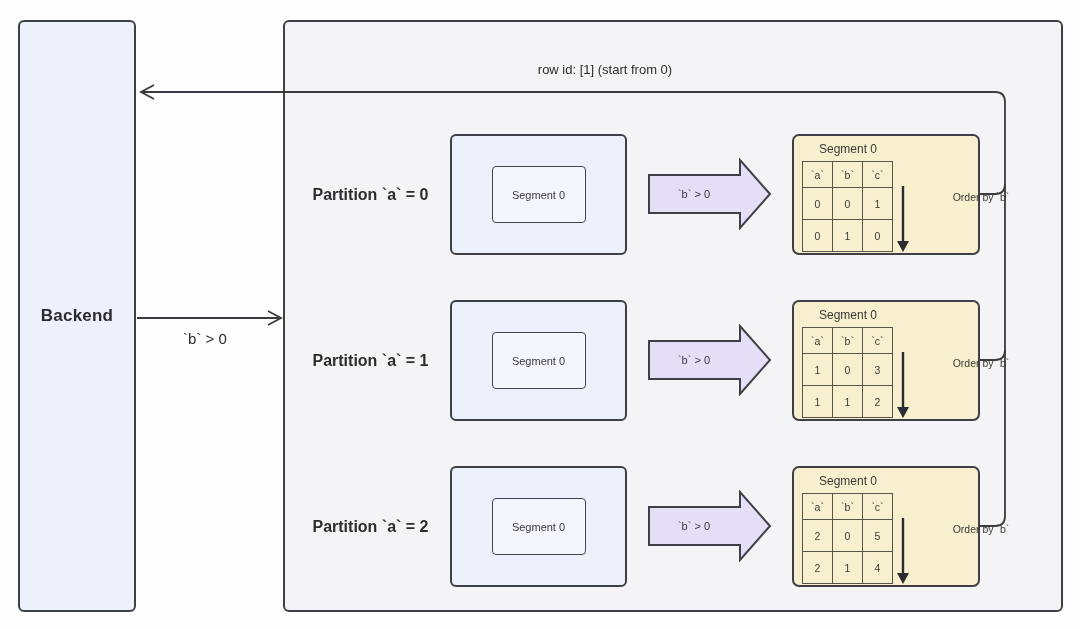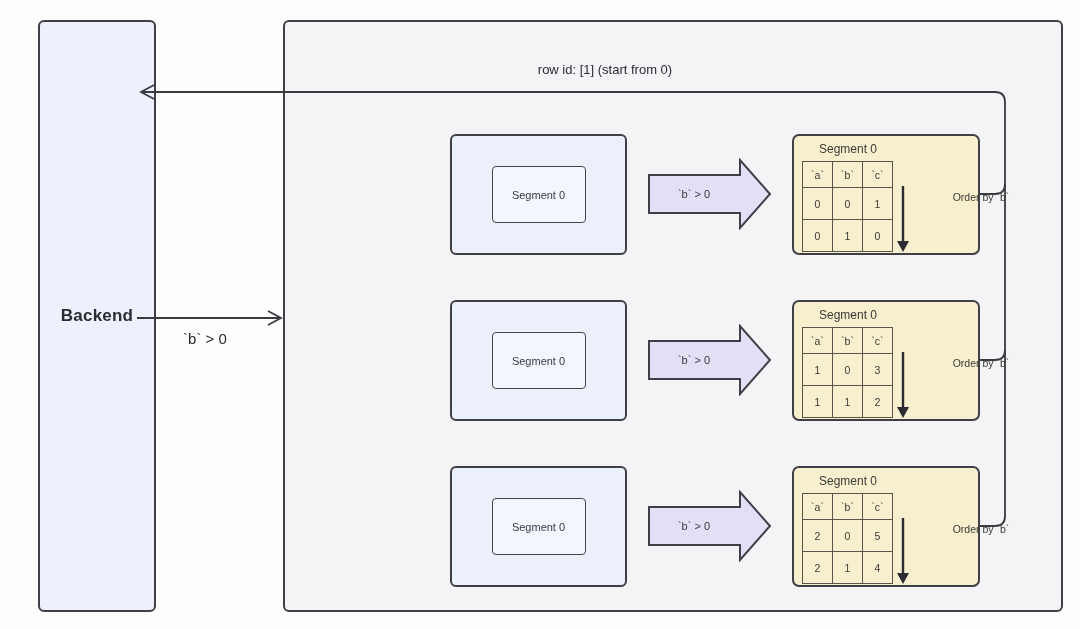--- a/index.html
+++ b/index.html
@@ -3,21 +3,21 @@
 <meta charset="utf-8">
 <style>
   * { margin:0; padding:0; box-sizing:border-box; }
   html,body { background:#fdfdfd; }
   body { font-family:"Liberation Sans","DejaVu Sans",sans-serif; color:#2b2b31; }
   #canvas { position:relative; width:1080px; height:629px; background:#fdfdfd; overflow:hidden; }
 
   .box { position:absolute; border:2px solid #3f3f47; border-radius:6px; }
 
   #backend-box { left:18px; top:20px; width:118px; height:592px;
-                 background:#edf1fb; display:flex; align-items:center; justify-content:center;margin-left:20px; }
+                 background:#edf1fb; display:flex; align-items:center; justify-content:center; }
   #backend-box .lbl { font-weight:bold; font-size:17px; letter-spacing:.2px; }
 
   #outer-box { left:283px; top:20px; width:780px; height:592px; background:#f4f4f6; }
 
   .float-label { position:absolute; text-align:center; font-weight:normal; }
   #return-label { left:440px; top:62px; width:330px; font-size:13px; }
   #query-label  { left:150px; top:330px; width:110px; font-size:15px; }
 
   .row { position:absolute; left:0; width:1080px; height:121px; }
   .row1 { top:134px; } .row2 { top:300px; } .row3 { top:466px; }
@@ -63,20 +63,21 @@
   <div id="backend-box" class="box">
     <div class="lbl">Backend</div>
   </div>
 
   <div id="outer-box" class="box"></div>
 
   <div id="return-label" class="float-label">row id: [1]  (start from 0)</div>
   <div id="query-label" class="float-label">`b` &gt; 0</div>
 
   <div class="row row1">
+    <div class="part-label">Partition `a` = 0</div>
     <div class="part-box">
       <div class="seg-box">Segment 0</div>
     </div>
     <svg class="flow-arrow" viewBox="0 0 124 72">
       <polygon points="1,17 92,17 92,2 122,36 92,70 92,55 1,55" fill="#e5def7" stroke="#3f3f47" stroke-width="2"></polygon>
     </svg>
     <div class="flow-arrow-label">`b` &gt; 0</div>
     <div class="result-box">
       <div class="result-title">Segment 0</div>
       <table class="result-table">
@@ -100,20 +101,21 @@
         </table>
       <svg class="sort-arrow" viewBox="0 0 18 66">
         <line x1="9" y1="0" x2="9" y2="58" stroke="#2b2b31" stroke-width="2.4"></line>
         <polygon points="3,55 15,55 9,66" fill="#2b2b31"></polygon>
       </svg>
       <div class="order-label">Order by `b`</div>
     </div>
   </div>
 
   <div class="row row2">
+    <div class="part-label">Partition `a` = 1</div>
     <div class="part-box">
       <div class="seg-box">Segment 0</div>
     </div>
     <svg class="flow-arrow" viewBox="0 0 124 72">
       <polygon points="1,17 92,17 92,2 122,36 92,70 92,55 1,55" fill="#e5def7" stroke="#3f3f47" stroke-width="2"></polygon>
     </svg>
     <div class="flow-arrow-label">`b` &gt; 0</div>
     <div class="result-box">
       <div class="result-title">Segment 0</div>
       <table class="result-table">
@@ -137,20 +139,21 @@
         </table>
       <svg class="sort-arrow" viewBox="0 0 18 66">
         <line x1="9" y1="0" x2="9" y2="58" stroke="#2b2b31" stroke-width="2.4"></line>
         <polygon points="3,55 15,55 9,66" fill="#2b2b31"></polygon>
       </svg>
       <div class="order-label">Order by `b`</div>
     </div>
   </div>
 
   <div class="row row3">
+    <div class="part-label">Partition `a` = 2</div>
     <div class="part-box">
       <div class="seg-box">Segment 0</div>
     </div>
     <svg class="flow-arrow" viewBox="0 0 124 72">
       <polygon points="1,17 92,17 92,2 122,36 92,70 92,55 1,55" fill="#e5def7" stroke="#3f3f47" stroke-width="2"></polygon>
     </svg>
     <div class="flow-arrow-label">`b` &gt; 0</div>
     <div class="result-box">
       <div class="result-title">Segment 0</div>
       <table class="result-table">

